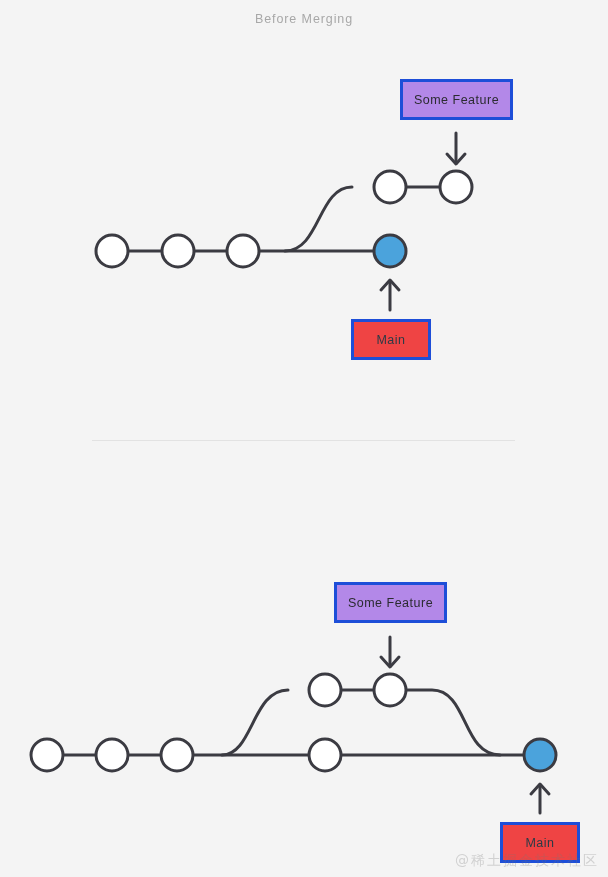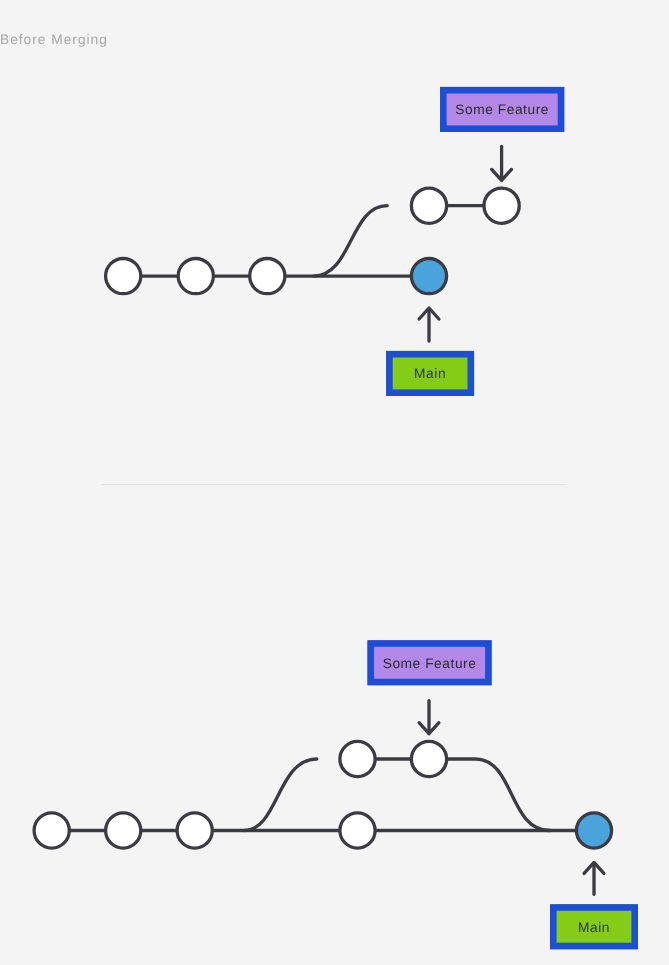--- a/index.html
+++ b/index.html
@@ -15,57 +15,57 @@
     font-family: "Liberation Sans", sans-serif;
     -webkit-font-smoothing: antialiased;
   }
   .stage {
     position: absolute;
     inset: 0;
   }
   .section-title {
     position: absolute;
     width: 100%;
+    text-align: center;
     left: 0;
     color: #a8a8a8;
     font-size: 12.5px;
     letter-spacing: 0.9px;
     font-family: "Liberation Sans", sans-serif;
-    margin-top: 17px;
   }
   #title-before { top: 12px; }
   #title-after  { top: 514px; }
 
   .divider {
     position: absolute;
     left: 92px;
     top: 440px;
     width: 423px;
     height: 1px;
     background: #e2e2e2;
   }
 
   .label-box {
     position: absolute;
     box-sizing: border-box;
-    border: 6px solid #1d4ed8;
+    border: 3px solid #1d4ed8;
     display: flex;
     align-items: center;
     justify-content: center;
     font-size: 12.5px;
     letter-spacing: 0.5px;
     color: #2f2f35;
     font-family: "Liberation Sans", sans-serif;
   }
   .label-box.feature {
     background: #b388e8;
     color: #2b2b30;
   }
   .label-box.main {
-    background: #84cc16;
+    background: #ef4444;
     color: #2b3b46;
   }
 
   #feature-box-top { left: 400px; top: 79px; width: 113px; height: 41px; }
   #main-box-top    { left: 351px; top: 319px; width: 80px;  height: 41px; }
   #feature-box-bot { left: 334px; top: 582px; width: 113px; height: 41px; }
   #main-box-bot    { left: 500px; top: 822px; width: 80px;  height: 41px; }
 
   svg.graph {
     position: absolute;
@@ -176,14 +176,15 @@
   </svg>
 
   <div class="label-box feature" id="feature-box-top">Some Feature</div>
 
   <div class="label-box main" id="main-box-top">Main</div>
 
   <div class="label-box feature" id="feature-box-bot">Some Feature</div>
 
   <div class="label-box main" id="main-box-bot">Main</div>
 
+  <div class="watermark">@稀土掘金技术社区</div>
 
 </div>
 
 </body></html>

